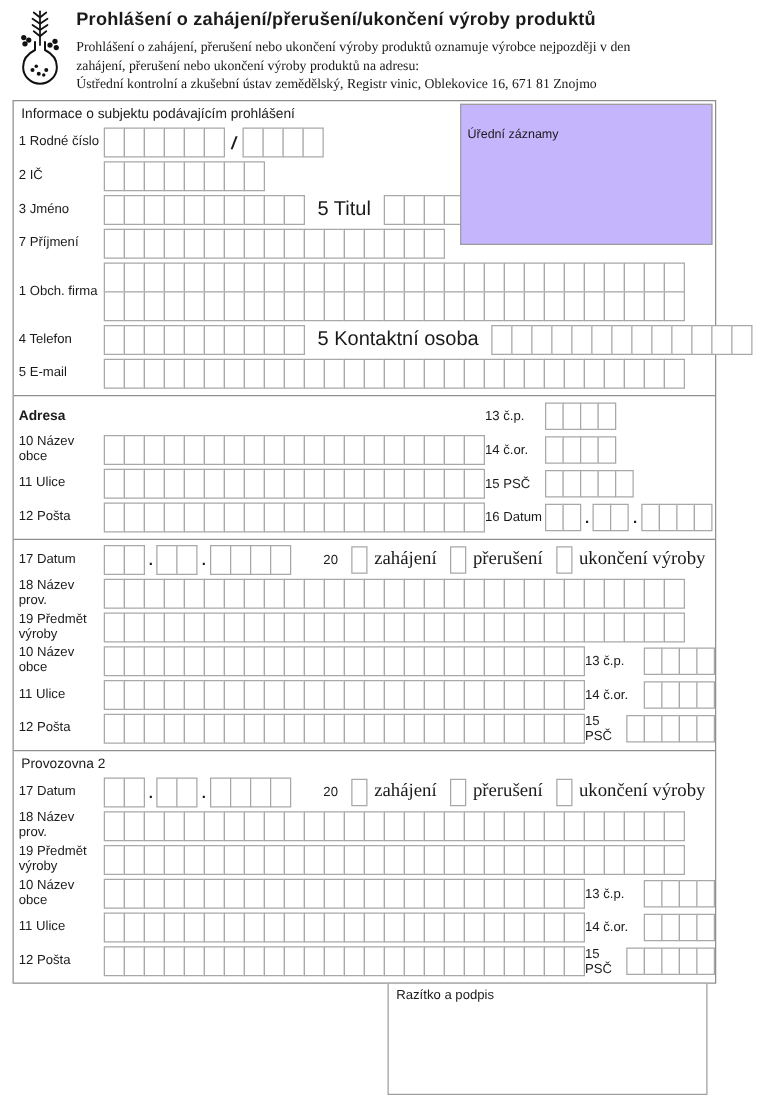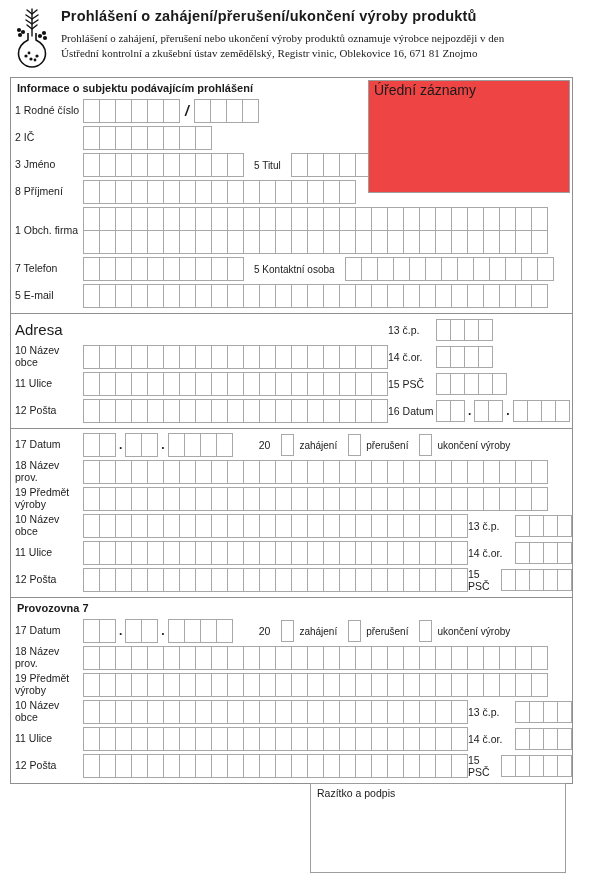--- a/index.html
+++ b/index.html
@@ -10,42 +10,42 @@
   
   .header { display:flex; gap:9px; padding:6px 8px 5px 12px; }
   .logo { flex:none; width:40px; }
   .logo svg { width:40px; height:62px; }
   .header-text h1 { font-size:14.5px; font-weight:bold; margin:2px 0 7px 0; letter-spacing:0.2px; }
   .header-text p { font-size:11px; margin:0; line-height:1.33;font-family:Liberation Serif, serif; }
   
   .form { margin-left:10px; width:563px; border:1px solid #8f8f8f; box-sizing:border-box; background:#fff; }
   .sec { padding:2px 4px 4px 4px; position:relative; }
   .sec + .sec { border-top:1px solid #8f8f8f; }
-  .sec-title { font-size:11px; font-weight:bold; padding:2px 2px 3px 2px; }
-  .sec-title.plain { font-weight:normal; font-size:15px; }
+  .sec-title { font-size:11px; font-weight:normal; padding:2px 2px 3px 2px; }
+  .sec-title.plain { font-weight:bold; font-size:11px; }
   .official-box {
     position:absolute; top:2px; right:2px; width:202px; height:113px;
-    border:1px solid #9d9d9d; box-sizing:border-box; font-size:14px;
-    padding:1px 5px; background:#ef4444; z-index:2;
+    border:1px solid #9d9d9d; box-sizing:border-box; font-size:10px;
+    padding:18px 5px; background:#c4b5fd; z-index:2;
   }
   .frow { display:flex; align-items:center; height:26px; margin-top:1px; }
   .frow-tall { height:49px; }
   .flabel { width:68px; flex:none; font-size:10.5px; line-height:1.1; }
   .boxes { display:inline-flex; flex:none; }
   .cell { box-sizing:border-box; width:17px; height:24px; border:1px solid #a8a8a8; margin-left:-1px; background:#fff; }
   .boxes .cell:first-child { margin-left:0; }
   .boxes-sm .cell { width:15px; height:22px; }
   .boxstack { display:flex; flex-direction:column; flex:none; }
   .boxstack .boxes + .boxes { margin-top:-1px; }
   .slash { font-weight:bold; font-style:italic; font-size:14px; padding:0 5px; }
   .dot { font-weight:bold; font-size:12px; padding:0 3px; }
-  .inline-label { font-size:10px; margin:0 10px; flex:none; }
+  .inline-label { font-size:16px; margin:0 10px; flex:none; }
   .num-label { font-size:10.5px; margin-left:26px; flex:none; }
   .checkbox { box-sizing:border-box; width:13px; height:22px; border:1px solid #a8a8a8; margin:0 5px 0 11px; flex:none; background:#fff; }
-  .cb-label { font-size:10px; flex:none; }
+  .cb-label { font-size:15px; flex:none;font-family:Liberation Serif, serif; }
   .rgroup { margin-left:auto; display:flex; align-items:center; flex:none; }
   .rgroup-adr { width:180px; }
   .rgroup-adr .rlabel { width:48px; flex:none; font-size:10.5px; }
   .rgroup-prov { width:104px; }
   .rgroup-prov .rlabel { flex:1; font-size:10.5px; }
   .stamp-box {
     margin-left:310px; margin-top:-1px; width:256px; height:90px;
     border:1px solid #9d9d9d; box-sizing:border-box; font-size:10.5px; padding:3px 6px; background:#fff;
   }
 </style>
@@ -75,20 +75,21 @@
             <circle cx="19" cy="53" r="1.6"></circle>
             <circle cx="25" cy="50" r="1.6"></circle>
           <circle cx="17" cy="47" r="1.4"></circle>
             <circle cx="23" cy="54" r="1.4"></circle>
         </g>
       </svg>
     </div>
     <div class="header-text">
       <h1>Prohlášení o zahájení/přerušení/ukončení výroby produktů</h1>
       <p>Prohlášení o zahájení, přerušení nebo ukončení výroby produktů oznamuje výrobce nejpozději v den</p>
+      <p>zahájení, přerušení nebo ukončení výroby produktů na adresu:</p>
       <p>Ústřední kontrolní a zkušební ústav zemědělský, Registr vinic, Oblekovice 16, 671 81 Znojmo</p>
     </div>
   </div>
 
   <div class="form">
 
     <section class="sec">
       <div class="sec-title">Informace o subjektu podávajícím prohlášení</div>
 
       <div class="official-box">
@@ -146,21 +147,21 @@
         <span class="boxes">
             <span class="cell"></span>
             <span class="cell"></span>
             <span class="cell"></span>
             <span class="cell"></span>
             <span class="cell"></span>
           </span>
       </div>
 
       <div class="frow">
-        <span class="flabel">8 Příjmení</span>
+        <span class="flabel">7 Příjmení</span>
         <span class="boxes">
             <span class="cell"></span>
             <span class="cell"></span>
             <span class="cell"></span>
             <span class="cell"></span>
             <span class="cell"></span>
             <span class="cell"></span>
             <span class="cell"></span>
             <span class="cell"></span>
             <span class="cell"></span>
@@ -237,21 +238,21 @@
               <span class="cell"></span>
               <span class="cell"></span>
               <span class="cell"></span>
               <span class="cell"></span>
               <span class="cell"></span>
             </span>
         </span>
       </div>
 
       <div class="frow">
-        <span class="flabel">7 Telefon</span>
+        <span class="flabel">4 Telefon</span>
         <span class="boxes">
             <span class="cell"></span>
             <span class="cell"></span>
             <span class="cell"></span>
             <span class="cell"></span>
             <span class="cell"></span>
             <span class="cell"></span>
             <span class="cell"></span>
             <span class="cell"></span>
             <span class="cell"></span>
@@ -651,21 +652,21 @@
               <span class="cell"></span>
               <span class="cell"></span>
               <span class="cell"></span>
               <span class="cell"></span>
             </span>
         </span>
       </div>
     </section>
 
     <section class="sec">
-      <div class="sec-title">Provozovna 7</div>
+      <div class="sec-title">Provozovna 2</div>
 
       <div class="frow">
         <span class="flabel">17 Datum</span>
         <span class="boxes">
             <span class="cell"></span>
             <span class="cell"></span>
           </span>
         <span class="dot">.</span>
         <span class="boxes">
             <span class="cell"></span>

